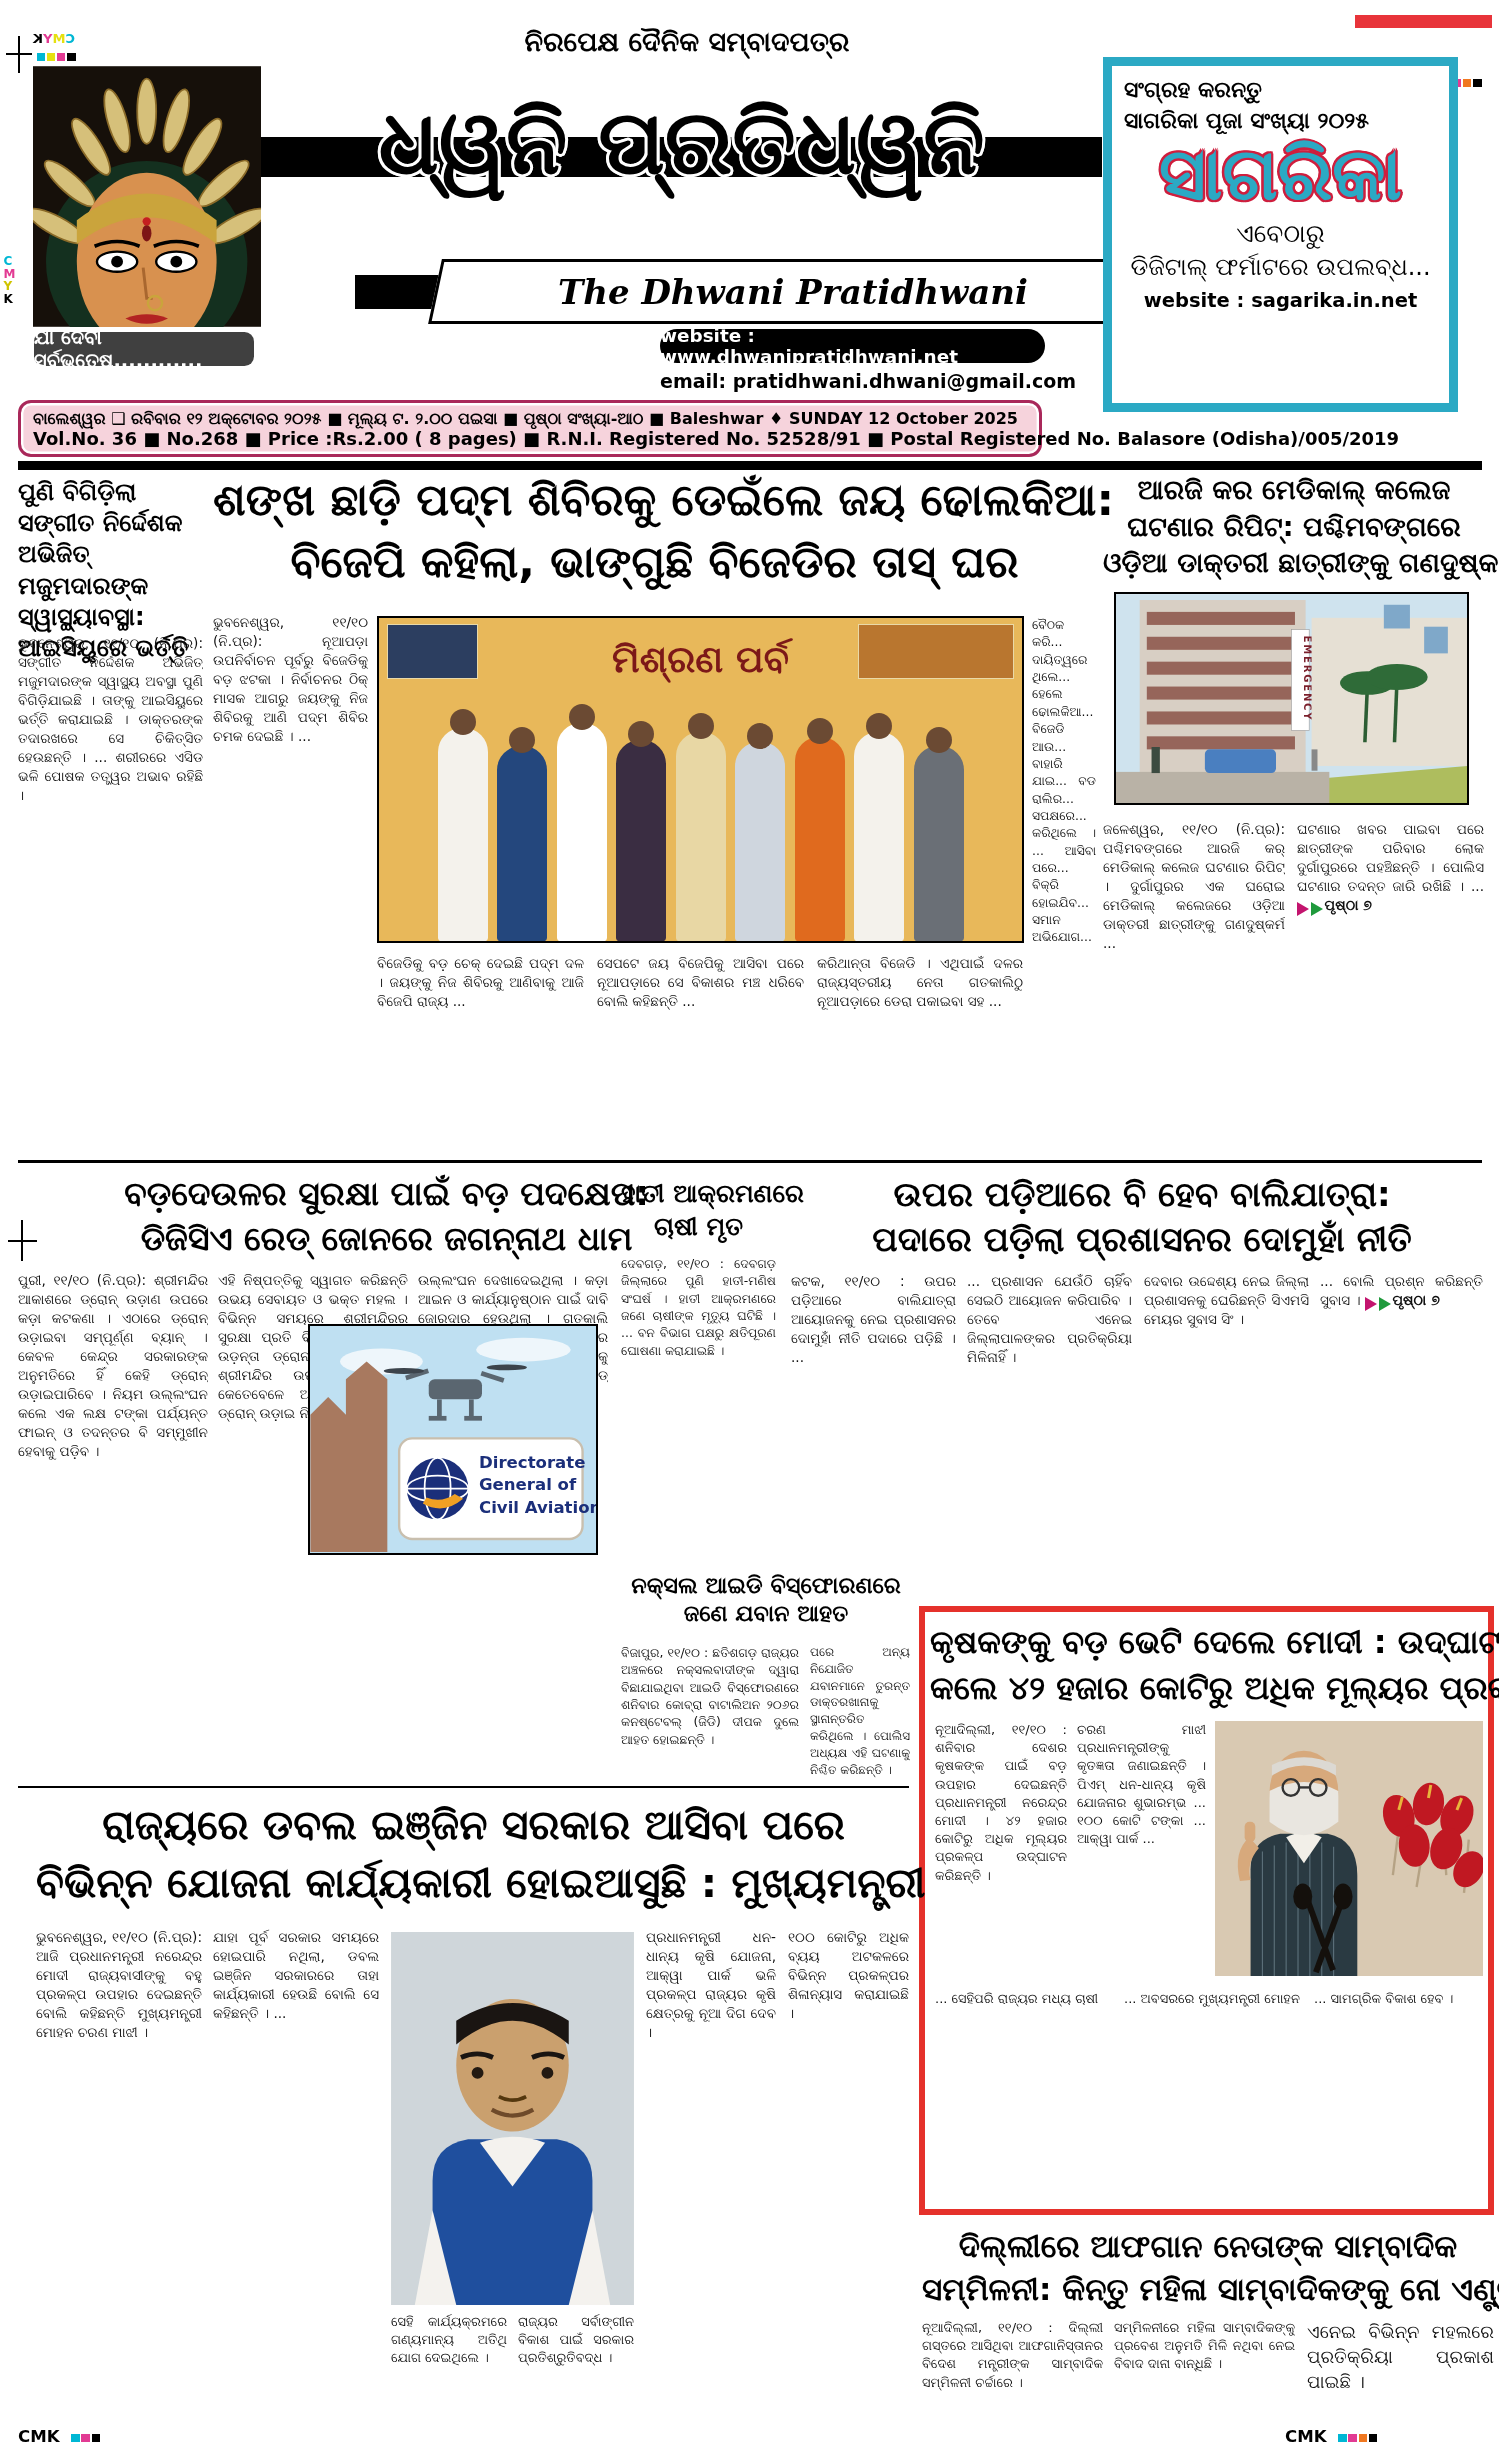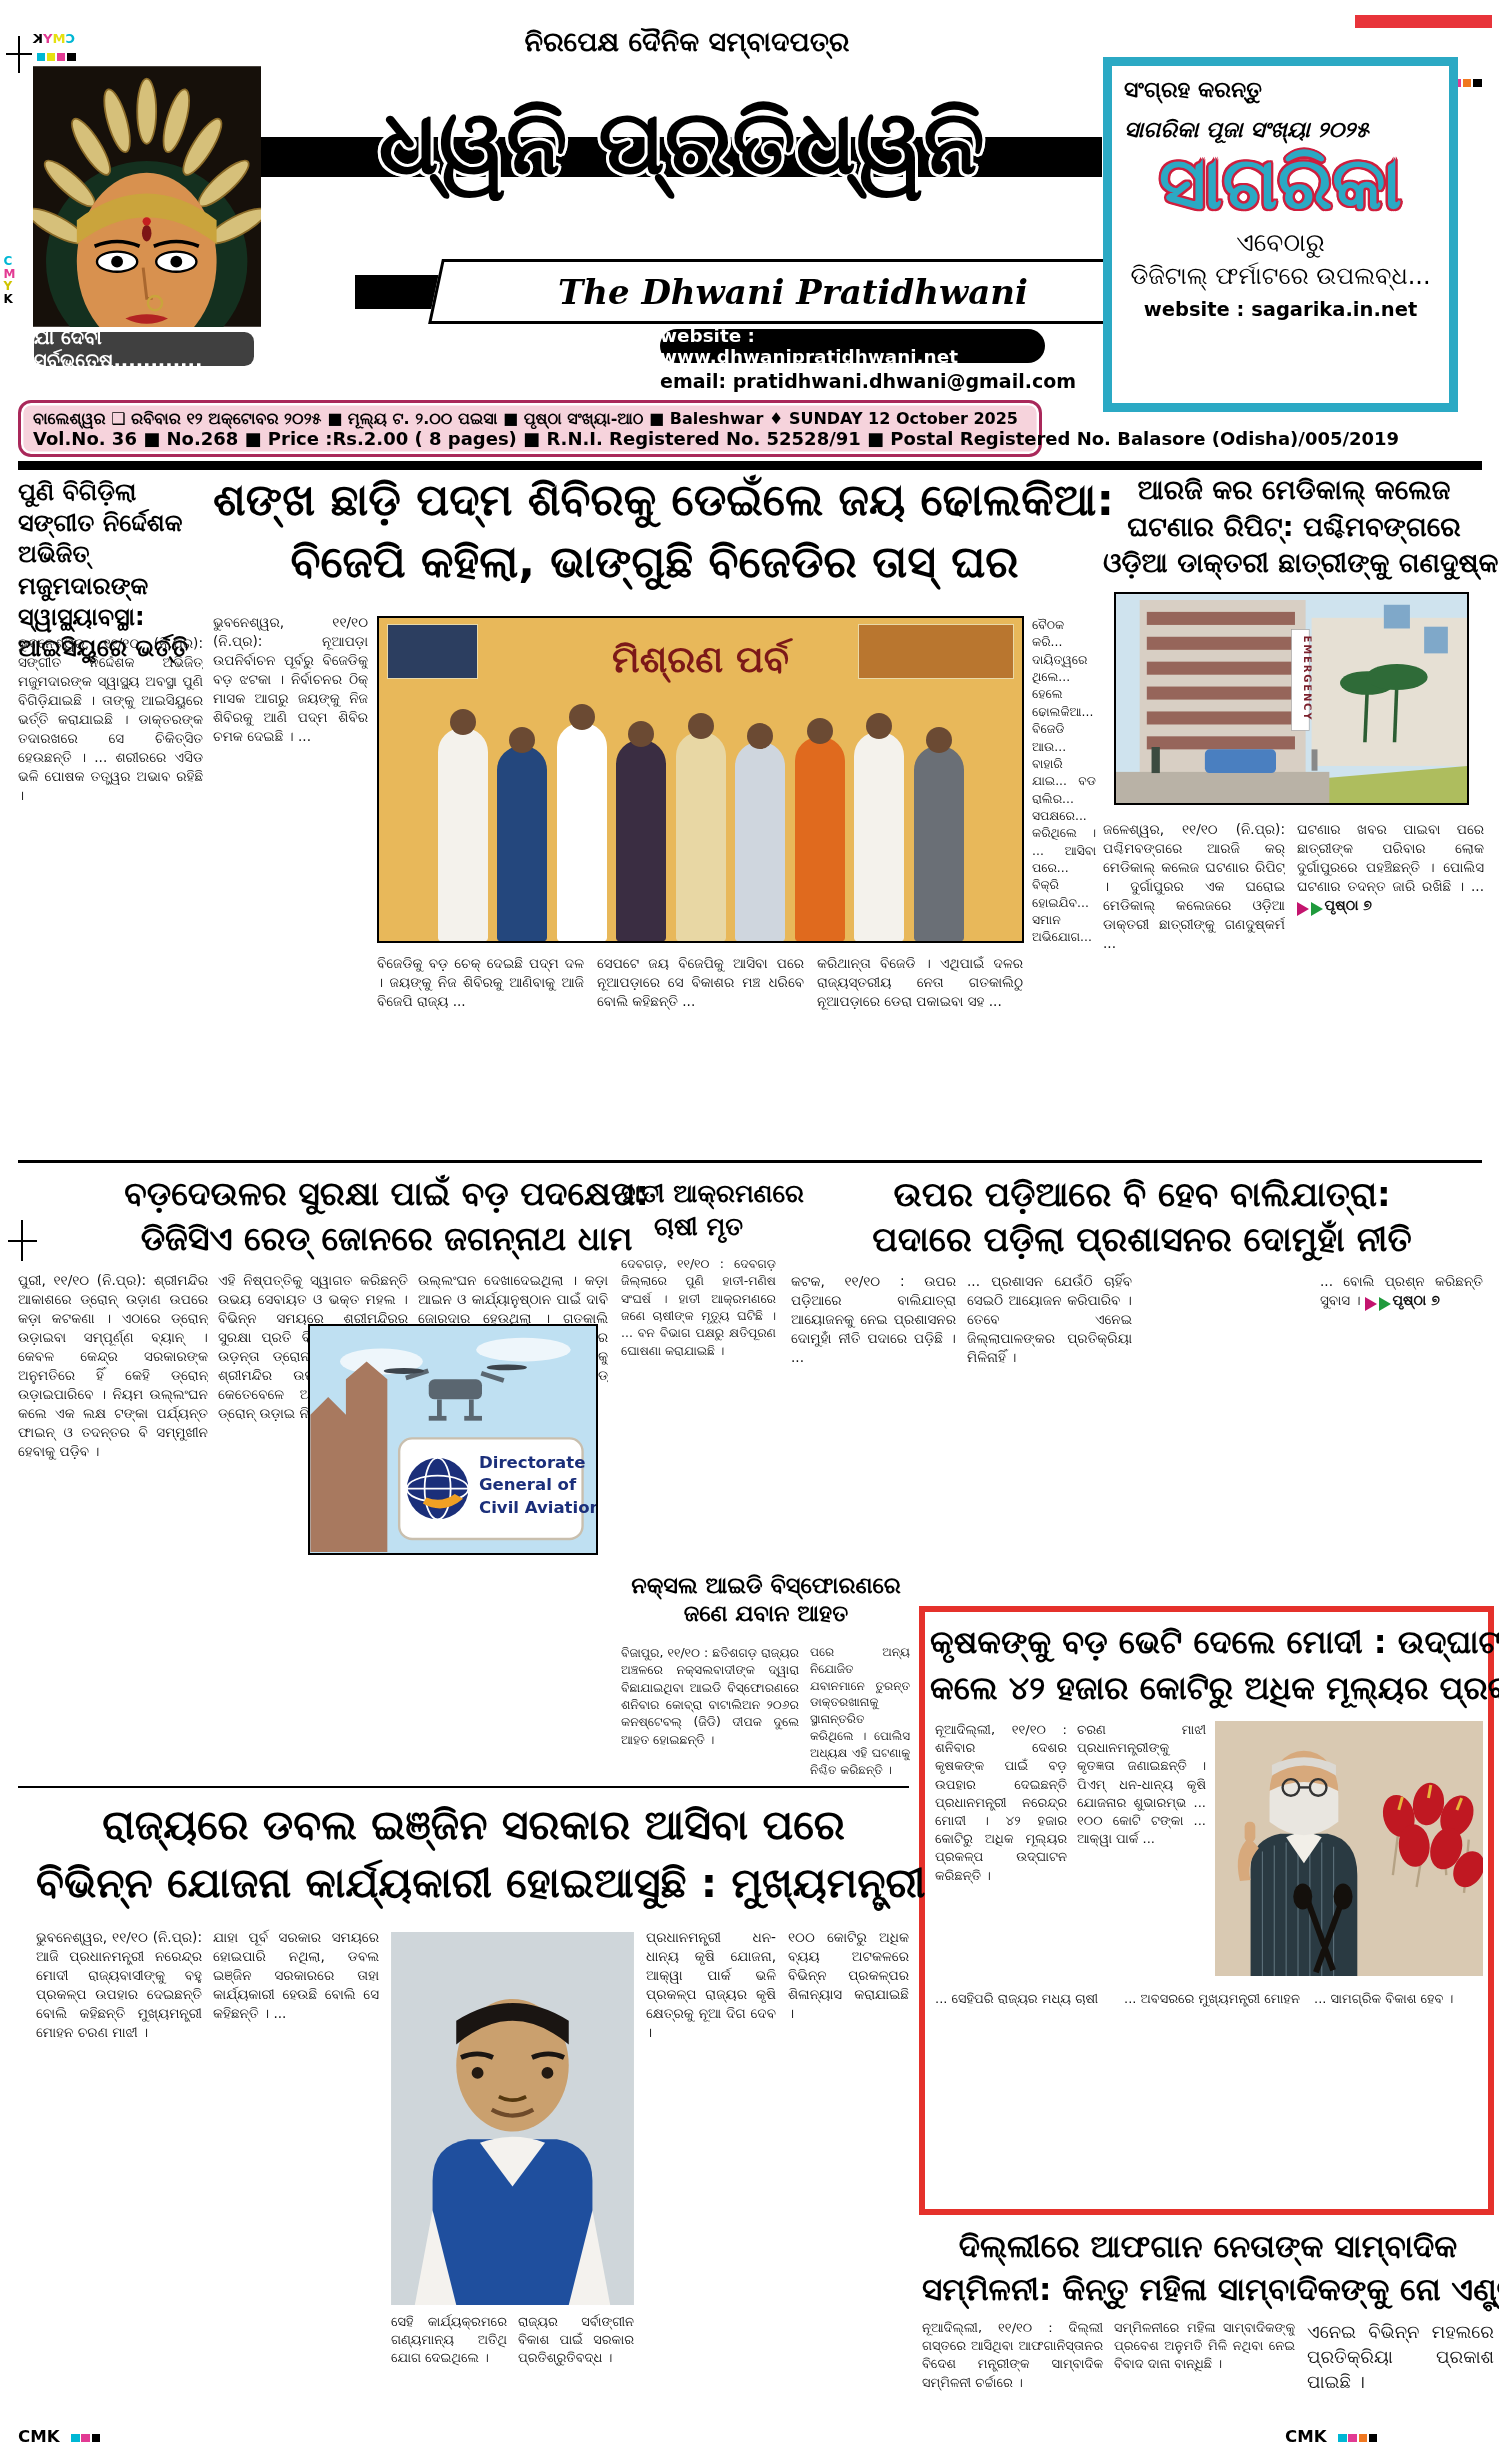--- a/index.html
+++ b/index.html
@@ -111,21 +111,21 @@
   </div>
   <div class="hl nw" style="left:660px;top:370px;width:385px;font-size:19px;">email: pratidhwani.dhwani@gmail.com</div>
 
   <div class="pinkbar abs" style="left:18px;top:400px;width:1024px;height:57px;">
     <div style="font-size:16px;white-space:nowrap;">ବାଲେଶ୍ୱର ❑ ରବିବାର ୧୨ ଅକ୍ଟୋବର ୨୦୨୫ ■ ମୂଲ୍ୟ ଟ. ୨.୦୦ ପଇସା ■ ପୃଷ୍ଠା ସଂଖ୍ୟା-ଆଠ ■ Baleshwar ♦ SUNDAY 12 October 2025</div>
     <div style="font-size:18px;white-space:nowrap;">Vol.No. 36 ■ No.268 ■ Price :Rs.2.00 ( 8 pages) ■ R.N.I. Registered No. 52528/91 ■ Postal Registered No. Balasore (Odisha)/005/2019</div>
   </div>
 
   <div class="adbox abs" style="left:1103px;top:57px;width:355px;height:355px;">
     <div style="font-size:22px;font-weight:bold;">ସଂଗ୍ରହ କରନ୍ତୁ</div>
-    <div style="font-size:22px;font-weight:bold;margin-top:15px;font-style:italic;">ସାଗରିକା ପୂଜା ସଂଖ୍ୟା ୨୦୨୫</div>
+    <div style="font-size:22px;font-weight:bold;margin-top:6px;">ସାଗରିକା ପୂଜା ସଂଖ୍ୟା ୨୦୨୫</div>
     <div class="aglogo" style="margin-top:4.7px;">ସାଗରିକା</div>
     <div style="font-size:25px;text-align:center;margin-top:6px;">ଏବେଠାରୁ</div>
     <div style="font-size:24px;text-align:center;margin-top:3.6px;">ଡିଜିଟାଲ୍ ଫର୍ମାଟରେ ଉପଲବ୍ଧ...</div>
     <div style="font-size:19.5px;font-weight:bold;text-align:center;margin-top:8.3px;">website : sagarika.in.net</div>
   </div>
 
   <div class="rule" style="left:18px;top:461px;width:1464px;height:9px;"></div>
 
   <div class="hl" style="left:18px;top:477px;width:185px;font-size:24px;text-align:left;line-height:1.3;white-space:normal;">ପୁଣି ବିଗିଡ଼ିଲା ସଙ୍ଗୀତ ନିର୍ଦ୍ଦେଶକ ଅଭିଜିତ୍ ମଜୁମଦାରଙ୍କ ସ୍ୱାସ୍ଥ୍ୟାବସ୍ଥା: ଆଇସିୟୁରେ ଭର୍ତ୍ତି</div>
   <div class="col" style="left:18px;top:634px;width:185px;height:515px;">ଭୁବନେଶ୍ୱର, ୧୧/୧୦ (ନି.ପ୍ର): ସଙ୍ଗୀତ ନିର୍ଦ୍ଦେଶକ ଅଭିଜିତ୍ ମଜୁମଦାରଙ୍କ ସ୍ୱାସ୍ଥ୍ୟ ଅବସ୍ଥା ପୁଣି ବିଗିଡ଼ିଯାଇଛି । ତାଙ୍କୁ ଆଇସିୟୁରେ ଭର୍ତ୍ତି କରାଯାଇଛି । ଡାକ୍ତରଙ୍କ ତଦାରଖରେ ସେ ଚିକିତ୍ସିତ ହେଉଛନ୍ତି । ... ଶରୀରରେ ଏସିଡ ଭଳି ପୋଷକ ତତ୍ତ୍ୱର ଅଭାବ ରହିଛି ।</div>
@@ -246,20 +246,21 @@
   </div>
 
   <div class="hl nw" style="left:621px;top:1179px;width:155px;font-size:25px;">ହାତୀ ଆକ୍ରମଣରେ</div>
   <div class="hl nw" style="left:621px;top:1212px;width:155px;font-size:25px;">ଚାଷୀ ମୃତ</div>
   <div class="col" style="left:621px;top:1255px;width:155px;height:308px;font-size:12.4px;">ଦେବଗଡ଼, ୧୧/୧୦ : ଦେବଗଡ଼ ଜିଲ୍ଲାରେ ପୁଣି ହାତୀ-ମଣିଷ ସଂଘର୍ଷ । ହାତୀ ଆକ୍ରମଣରେ ଜଣେ ଚାଷୀଙ୍କ ମୃତ୍ୟୁ ଘଟିଛି । ... ବନ ବିଭାଗ ପକ୍ଷରୁ କ୍ଷତିପୂରଣ ଘୋଷଣା କରାଯାଇଛି ।</div>
 
   <div class="hl nw" style="left:791px;top:1174px;width:702px;font-size:34px;">ଉପର ପଡ଼ିଆରେ ବି ହେବ ବାଲିଯାତ୍ରା:</div>
   <div class="hl nw" style="left:791px;top:1219px;width:702px;font-size:34px;">ପଦାରେ ପଡ଼ିଲା ପ୍ରଶାସନର ଦୋମୁହାଁ ନୀତି</div>
   <div class="col" style="left:791px;top:1272px;width:165px;height:293px;">କଟକ, ୧୧/୧୦ : ଉପର ପଡ଼ିଆରେ ବାଲିଯାତ୍ରା ଆୟୋଜନକୁ ନେଇ ପ୍ରଶାସନର ଦୋମୁହାଁ ନୀତି ପଦାରେ ପଡ଼ିଛି । ...</div>
   <div class="col" style="left:967px;top:1272px;width:165px;height:293px;">... ପ୍ରଶାସନ ଯେଉଁଠି ଚାହିଁବ ସେଇଠି ଆୟୋଜନ କରିପାରିବ । ତେବେ ଏନେଇ ଜିଲ୍ଲାପାଳଙ୍କର ପ୍ରତିକ୍ରିୟା ମିଳିନାହିଁ ।</div>
+  <div class="col" style="left:1144px;top:1272px;width:165px;height:293px;">ଦେବାର ଉଦ୍ଦେଶ୍ୟ ନେଇ ଜିଲ୍ଲା ପ୍ରଶାସନକୁ ଘେରିଛନ୍ତି ସିଏମସି ମେୟର ସୁବାସ ସିଂ ।</div>
   <div class="col" style="left:1320px;top:1272px;width:163px;height:293px;">
     <span>... ବୋଲି ପ୍ରଶ୍ନ କରିଛନ୍ତି ସୁବାସ ।</span>
     <span class="pj">
         <i class="m"></i>
         <i class="g"></i>
         <b>ପୃଷ୍ଠା ୭</b>
       </span>
   </div>
 
   <div class="hl" style="left:621px;top:1571px;width:290px;font-size:22.5px;line-height:1.25;white-space:normal;">ନକ୍ସଲ ଆଇଡି ବିସ୍ଫୋରଣରେ ଜଣେ ଯବାନ ଆହତ</div>

